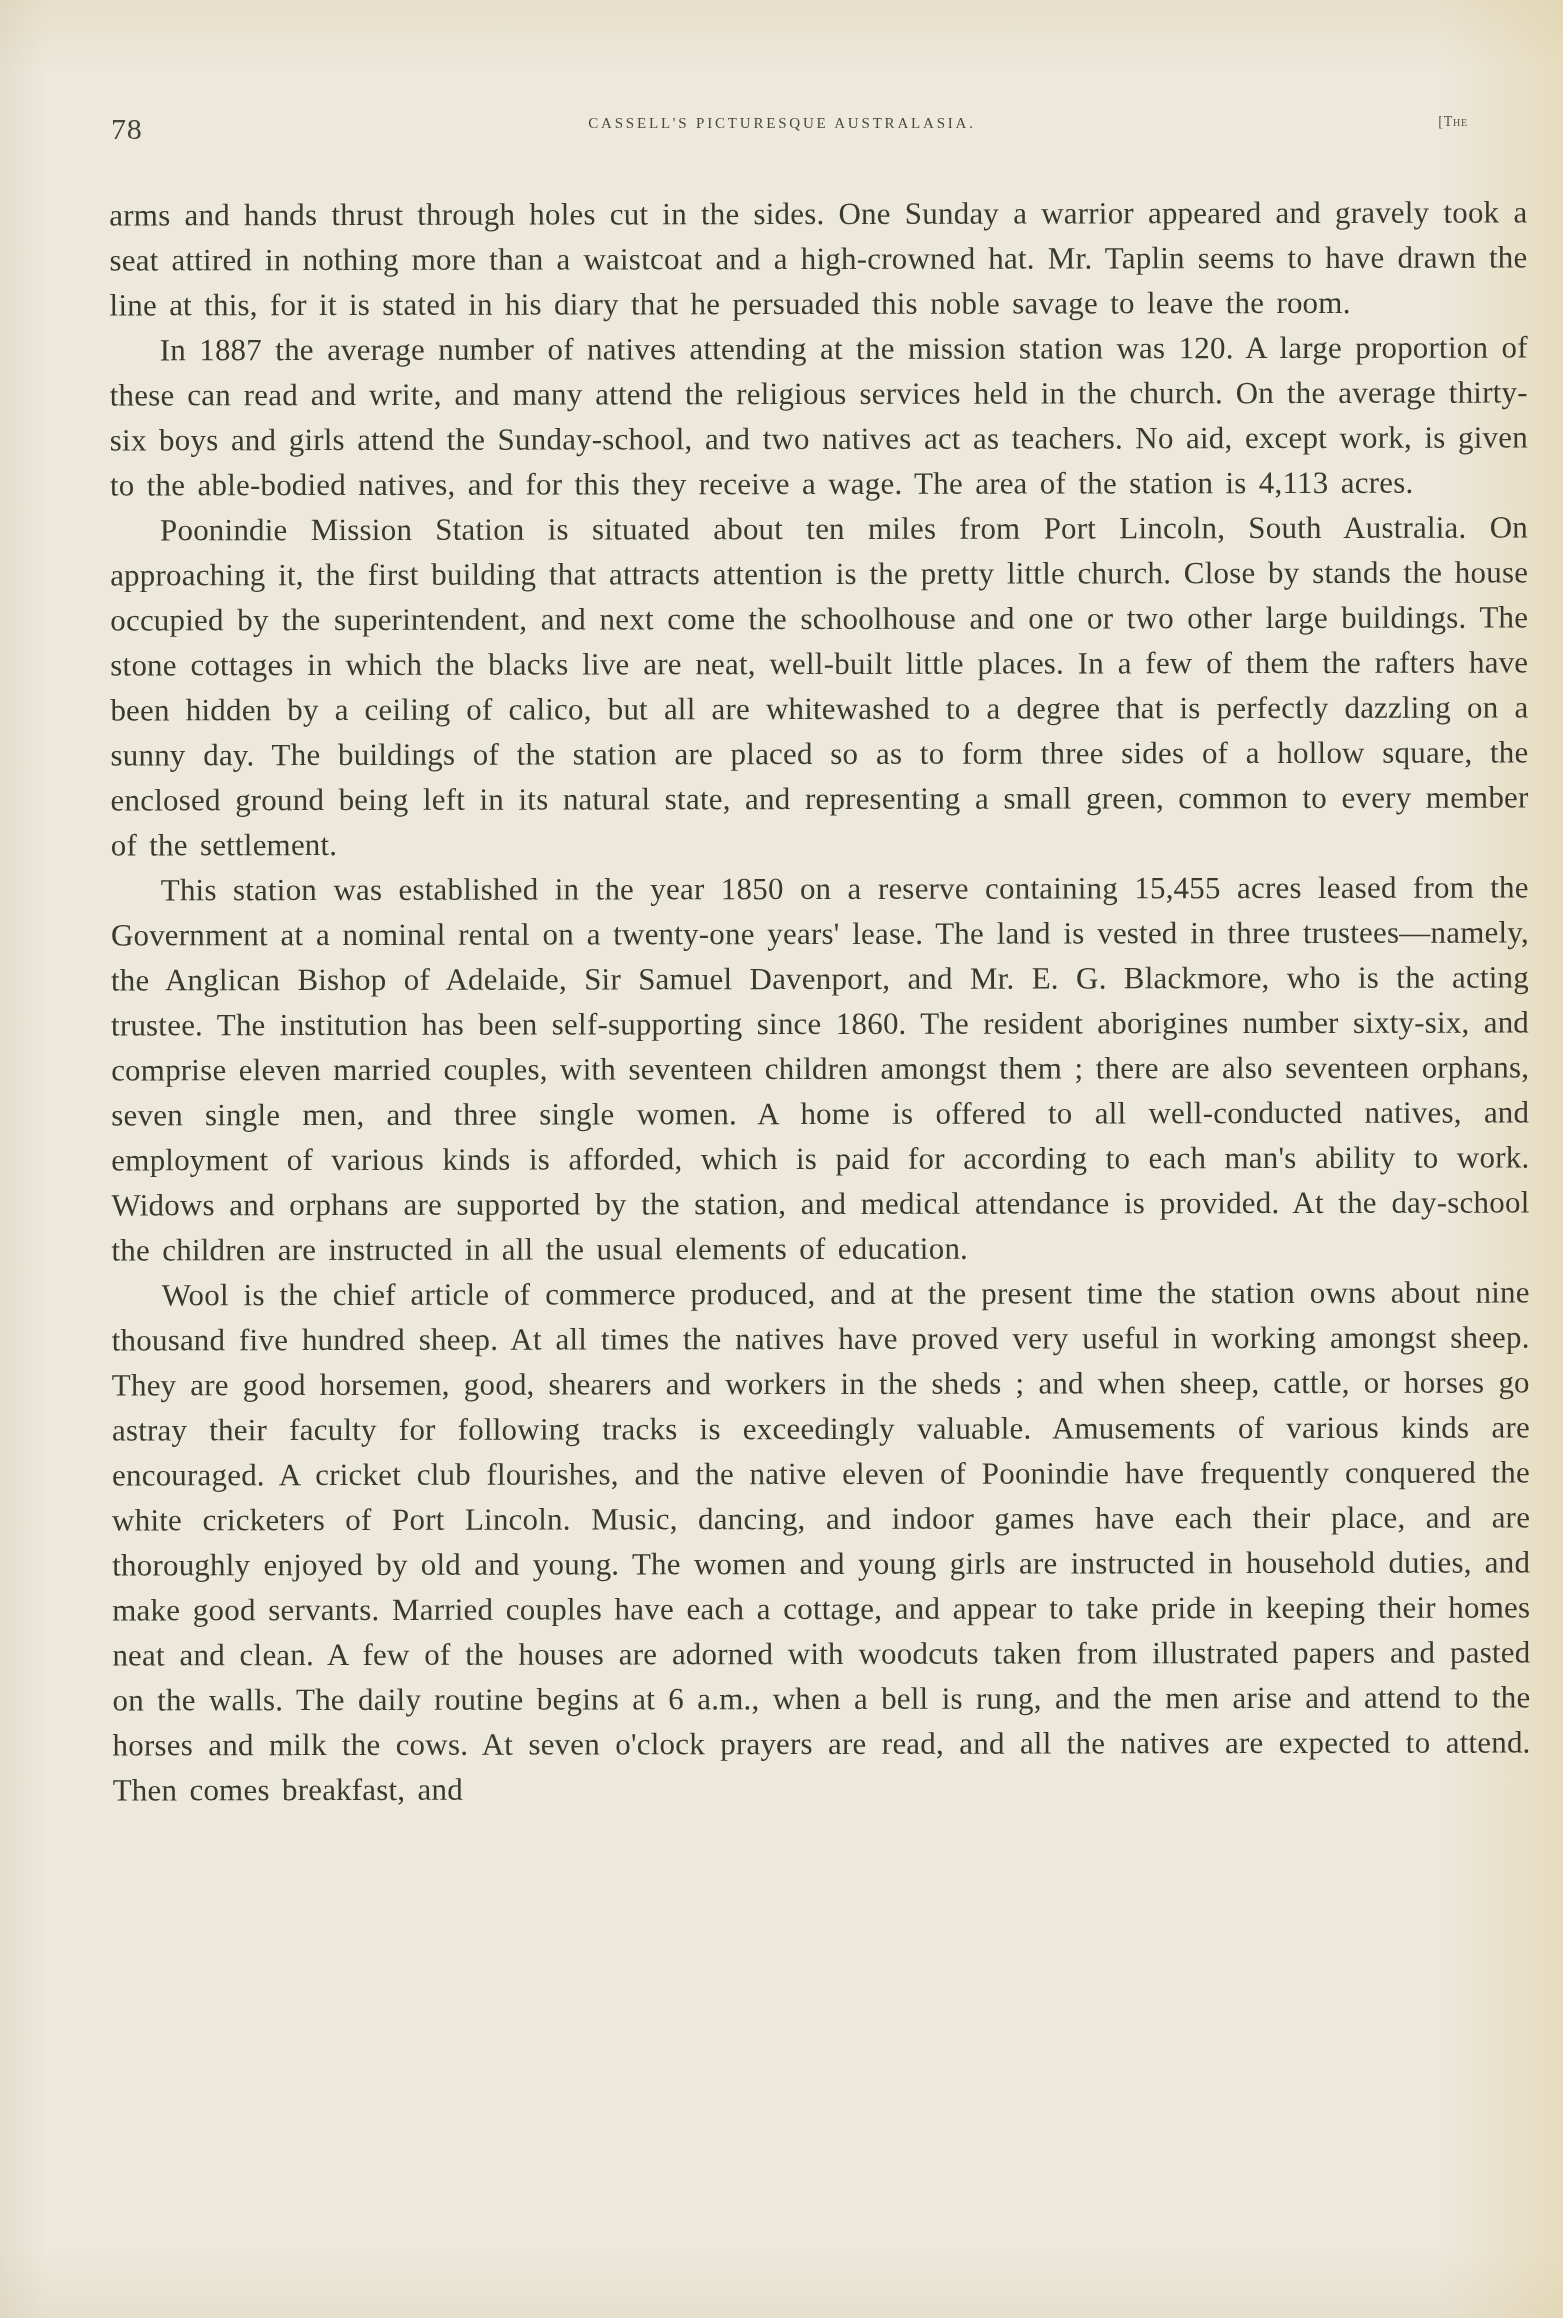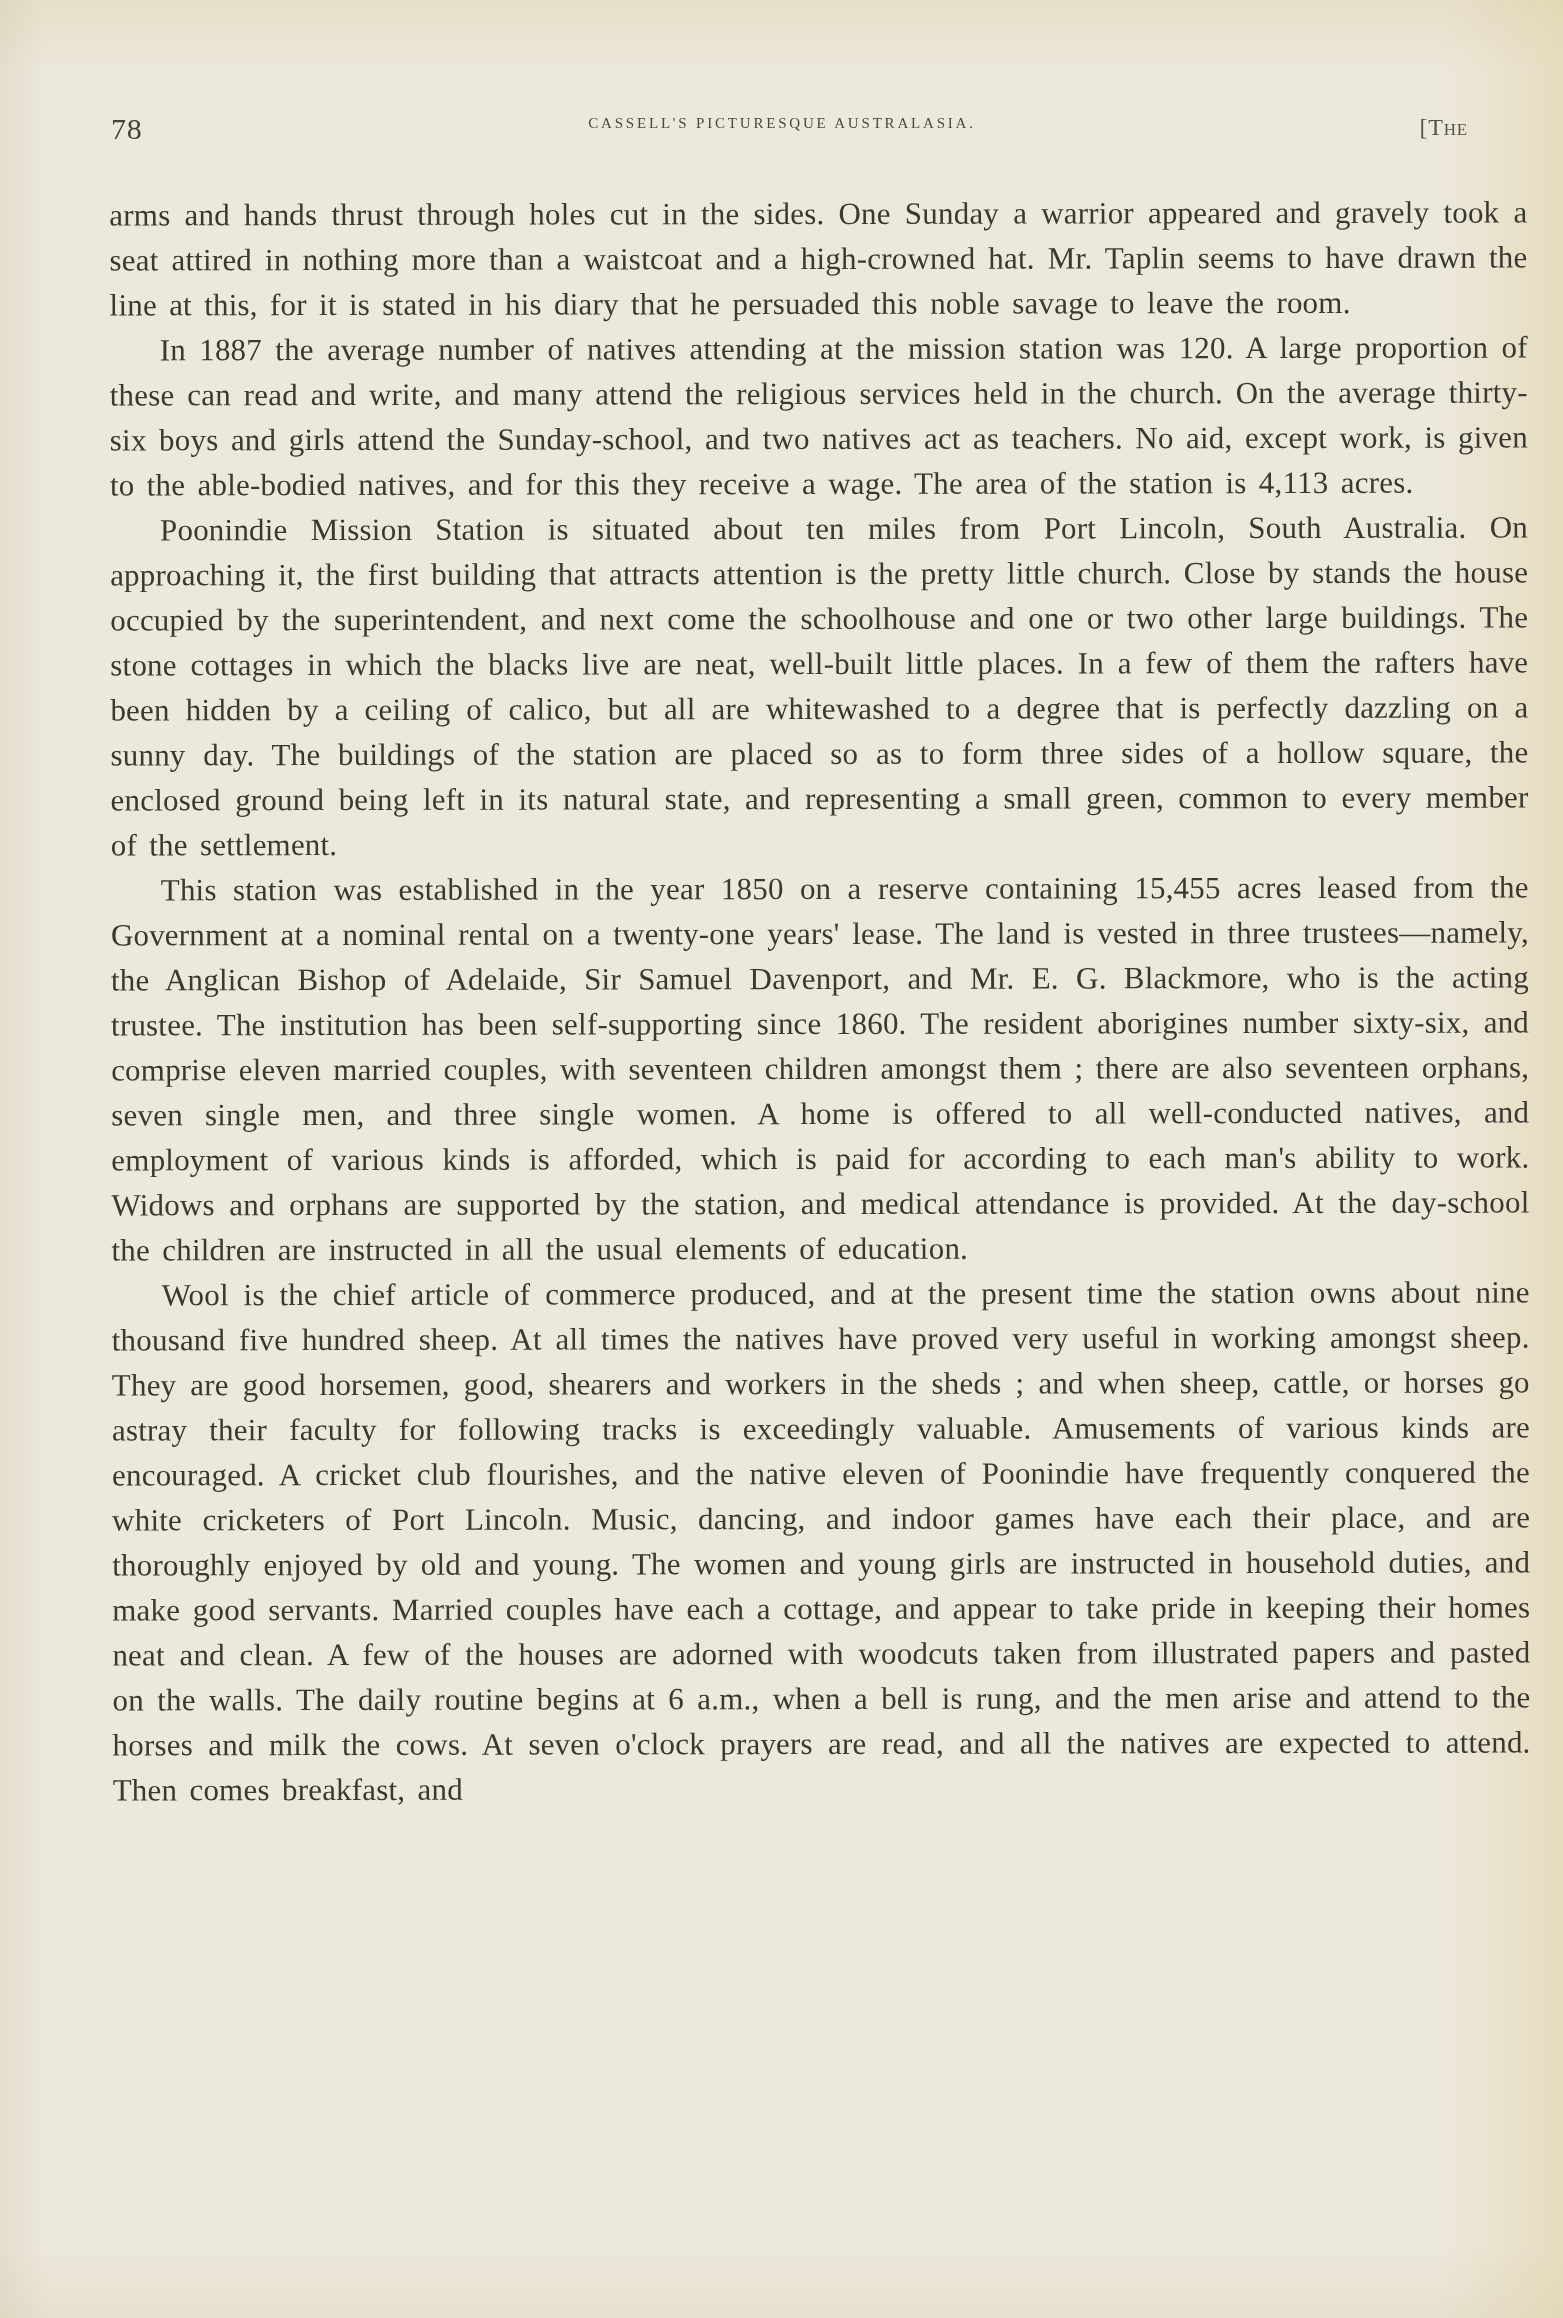--- a/index.html
+++ b/index.html
@@ -41,21 +41,21 @@
     top: 115px;
     text-align: center;
     font-size: 15px;
     letter-spacing: 2.8px;
     color: #4a4840;
   }
   .catchword {
     position: absolute;
     right: 96px;
     top: 114px;
-    font-size: 24px;
+    font-size: 14px;
     letter-spacing: 0.8px;
     font-variant: small-caps;
     color: #565349;
     text-align: center;
   }
   main.text-block {
     position: absolute;
     top: 191px;
     left: 111px;
     width: 1418px;

